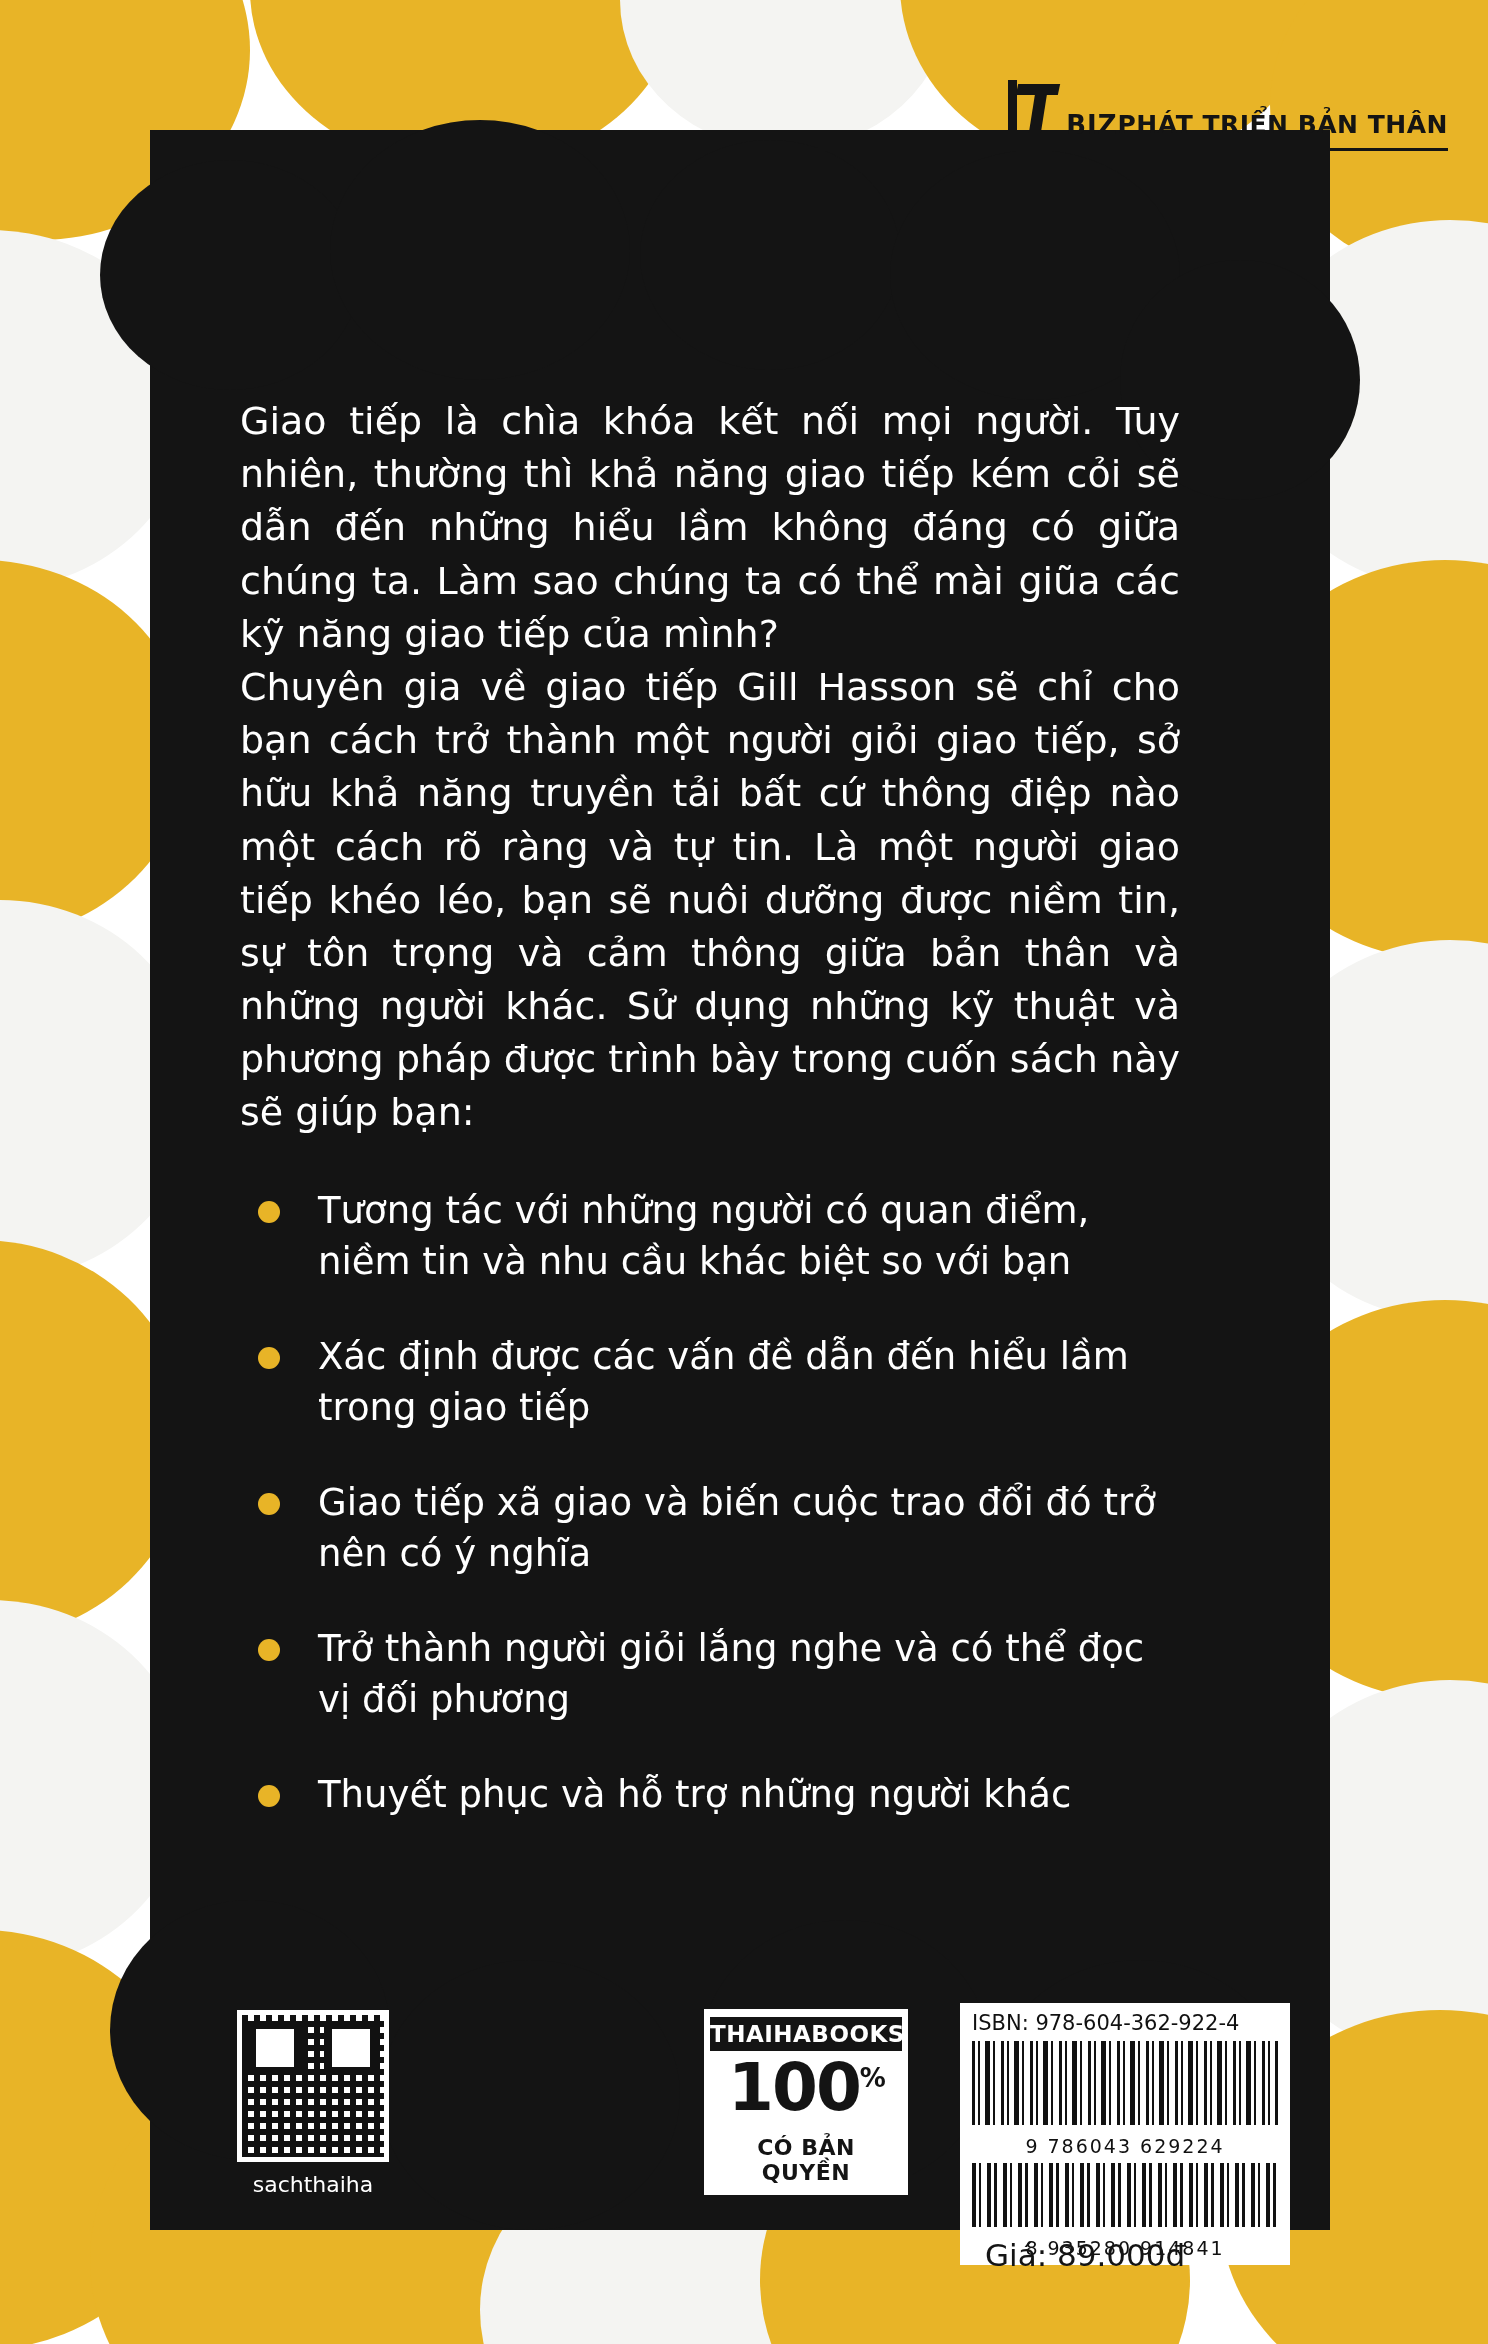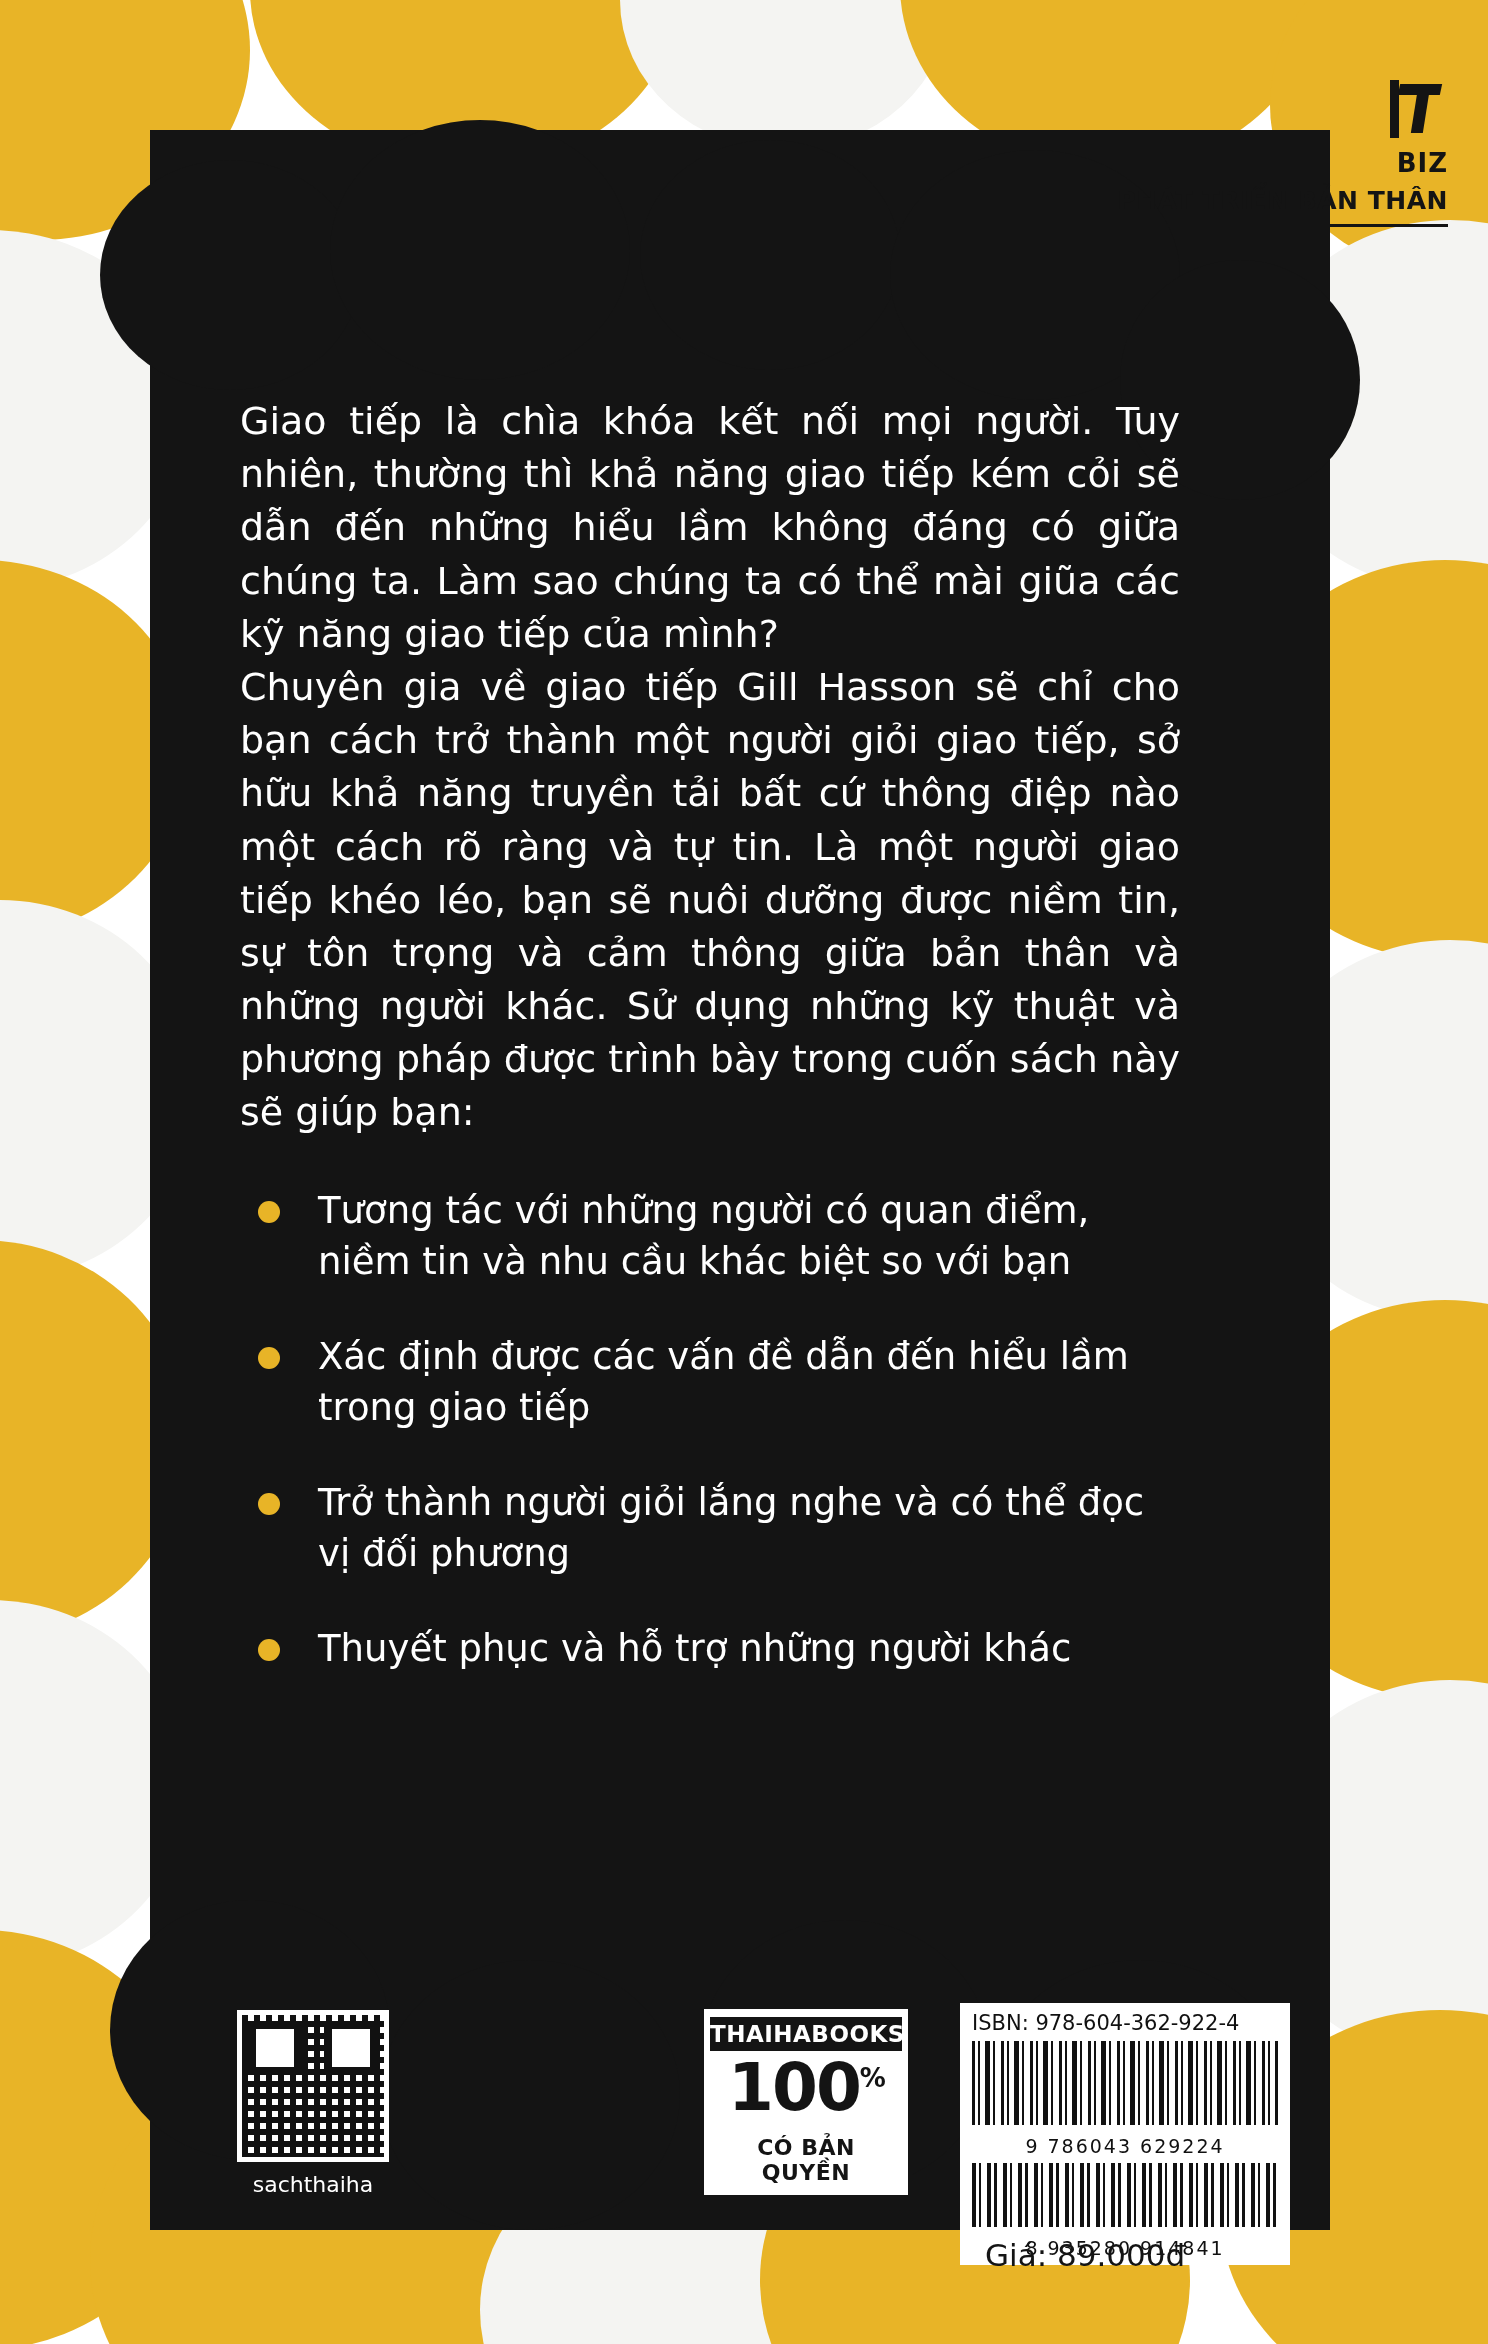--- a/index.html
+++ b/index.html
@@ -52,23 +52,21 @@
     right: 40px;
     top: 80px;
     width: 640px;
     text-align: right;
     color: #141414;
   }
   .logo-row {
     display: flex;
     align-items: flex-end;
     justify-content: flex-end;
-    gap: 10px;
     padding-bottom: 8px;
-    flex-direction: column;
   }
   .logo-mark {
     position: relative;
     width: 62px;
     height: 60px;
   }
   .logo-mark .bar-v {
     position: absolute;
     left: 4px;
     top: 0;
@@ -405,20 +403,24 @@
     <div class="bullet">
       <span class="dot"></span>
       <span>Tương tác với những người có quan điểm, niềm tin và nhu cầu khác biệt so với bạn</span>
     </div>
     <div class="bullet">
       <span class="dot"></span>
       <span>Xác định được các vấn đề dẫn đến hiểu lầm trong giao tiếp</span>
     </div>
     <div class="bullet">
       <span class="dot"></span>
+      <span>Giao tiếp xã giao và biến cuộc trao đổi đó trở nên có ý nghĩa</span>
+    </div>
+    <div class="bullet">
+      <span class="dot"></span>
       <span>Trở thành người giỏi lắng nghe và có thể đọc vị đối phương</span>
     </div>
     <div class="bullet">
       <span class="dot"></span>
       <span>Thuyết phục và hỗ trợ những người khác</span>
     </div>
   </div>
 
   <div class="footer">
 

